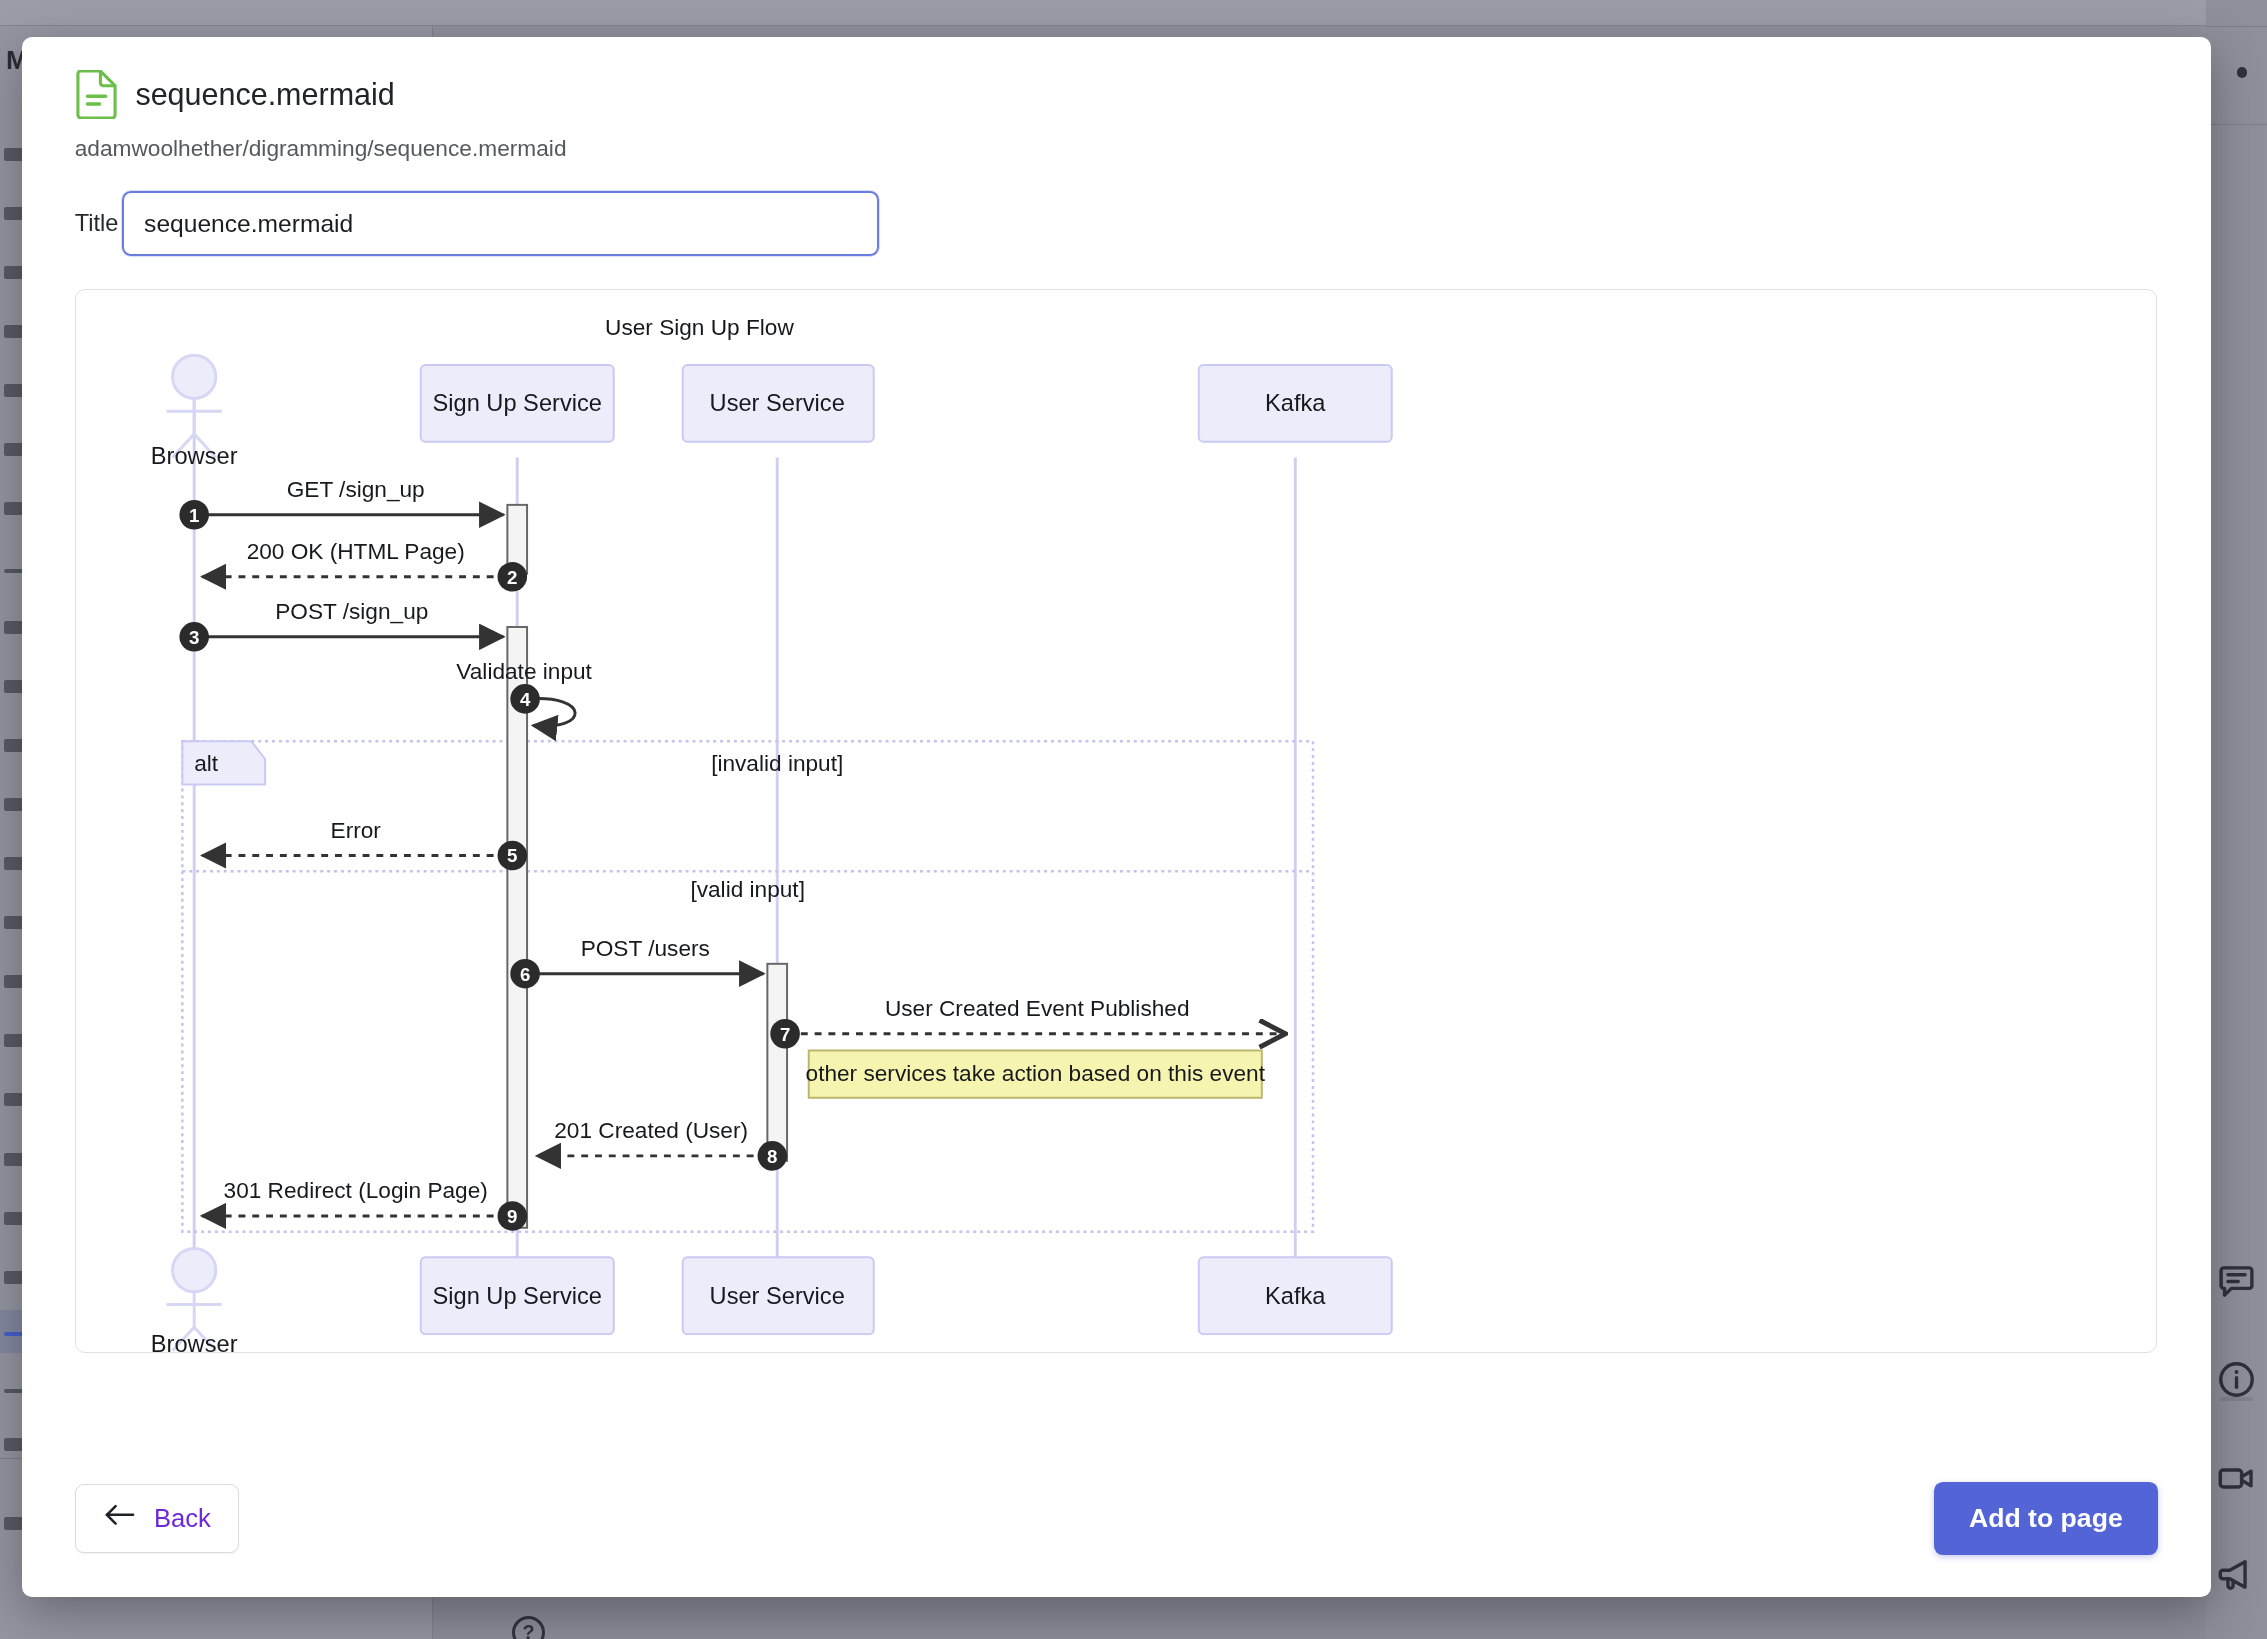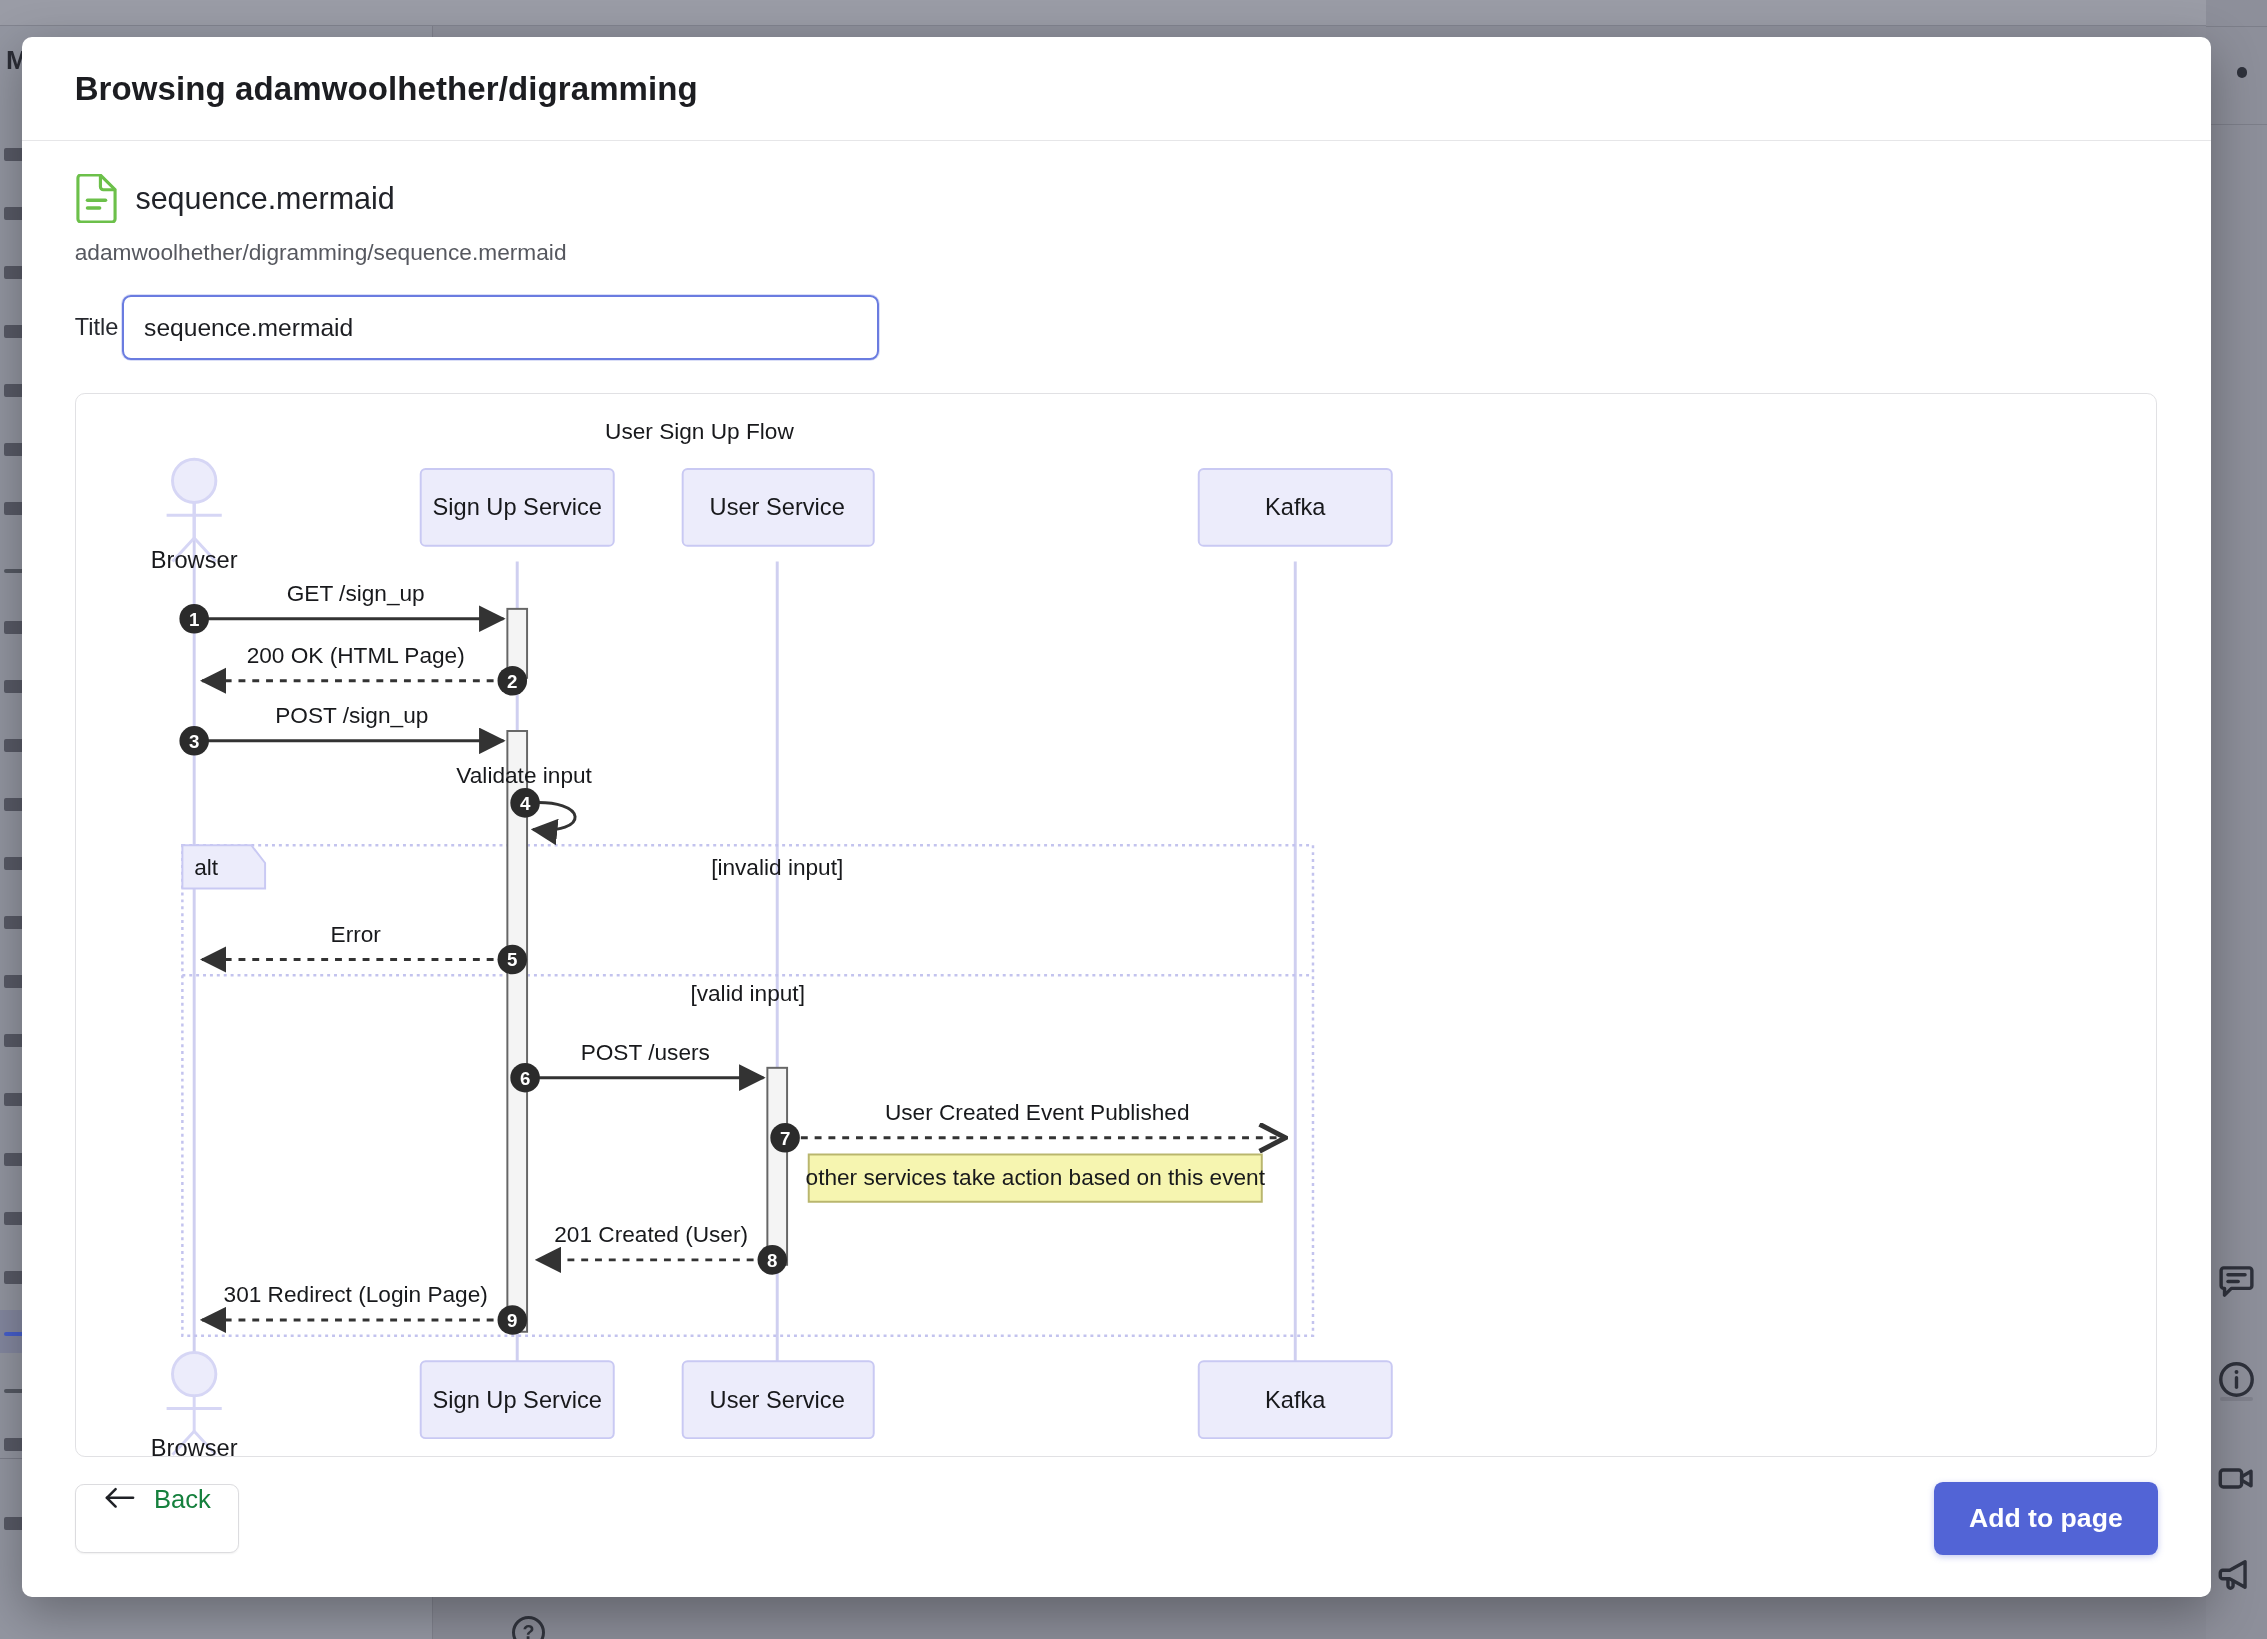--- a/index.html
+++ b/index.html
@@ -77,25 +77,25 @@
   }
   #diagram-svg { position: absolute; left: 0; top: 0; }
 
   
   #modal-footer {
     position: absolute; left: 0; bottom: 0; width: 2189px; height: 158px;
     display: flex; align-items: center; justify-content: space-between;
     padding: 0 53px;
   }
   #back-button {
-    display: inline-flex; align-items: flex-start; gap: 17.7px;
+    display: inline-flex; align-items: center; gap: 17.7px;
     height: 69px; padding: 0 27.6px;
     background: #fff; border: 1px solid #dcdcdf; border-radius: 8.9px;
     box-shadow: 0 1px 2px rgba(0,0,0,.06);
-    font-size: 25.6px; color: #15803d; cursor: pointer;
+    font-size: 25.6px; color: #6d28d9; cursor: pointer;
   }
   #back-button svg { width: 33px; height: 25.6px; }
   #add-button {
     height: 73px; padding: 0 35px;
     background: #5264d6; color: #fff; border: none; border-radius: 8.9px;
     font-family: "Liberation Sans", sans-serif;
     font-size: 26.6px; font-weight: 700; cursor: pointer;
     box-shadow: 0 2px 5.9px rgba(82,100,214,.35);
   }
 
@@ -193,23 +193,20 @@
   <div class="rail-icon" style="top:1554px">
     <svg viewBox="0 0 24 24" fill="none" stroke="currentColor" stroke-width="2" stroke-linejoin="round">
       <path d="M4 9.5h4l9-5v15l-9-5H4a1.5 1.5 0 0 1-1.5-1.5v-2A1.5 1.5 0 0 1 4 9.5z"></path>
       <path d="M7 14.5v4a1.5 1.5 0 0 0 3 0v-3"></path>
     </svg>
   </div>
 </div>
 
 <div id="modal">
 
-  <div id="modal-header">
-    <div id="modal-title">Browsing adamwoolhether/digramming</div>
-  </div>
 
   <div id="modal-body">
 
     <div id="file-row">
       <span id="file-icon">
         <svg viewBox="0 0 44 50" width="43" height="49" fill="none">
           <path d="M3 4a3 3 0 0 1 3-3h20l15 15v30a3 3 0 0 1-3 3H6a3 3 0 0 1-3-3z" stroke="#6cc04a" stroke-width="3.2"></path>
           <path d="M26 1v12a3 3 0 0 0 3 3h12" stroke="#6cc04a" stroke-width="3.2"></path>
           <rect x="11" y="25" width="22" height="3.6" rx="1.8" fill="#6cc04a"></rect>
           <rect x="11" y="33" width="16" height="3.6" rx="1.8" fill="#6cc04a"></rect>

